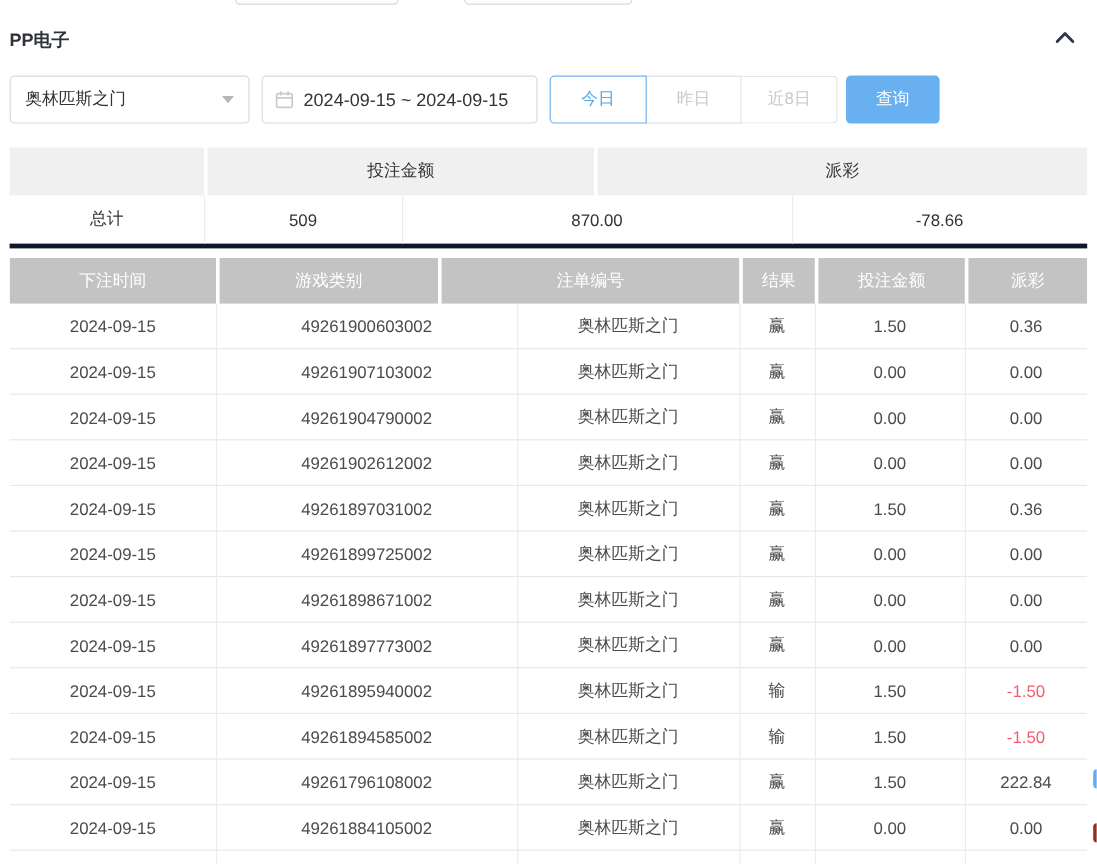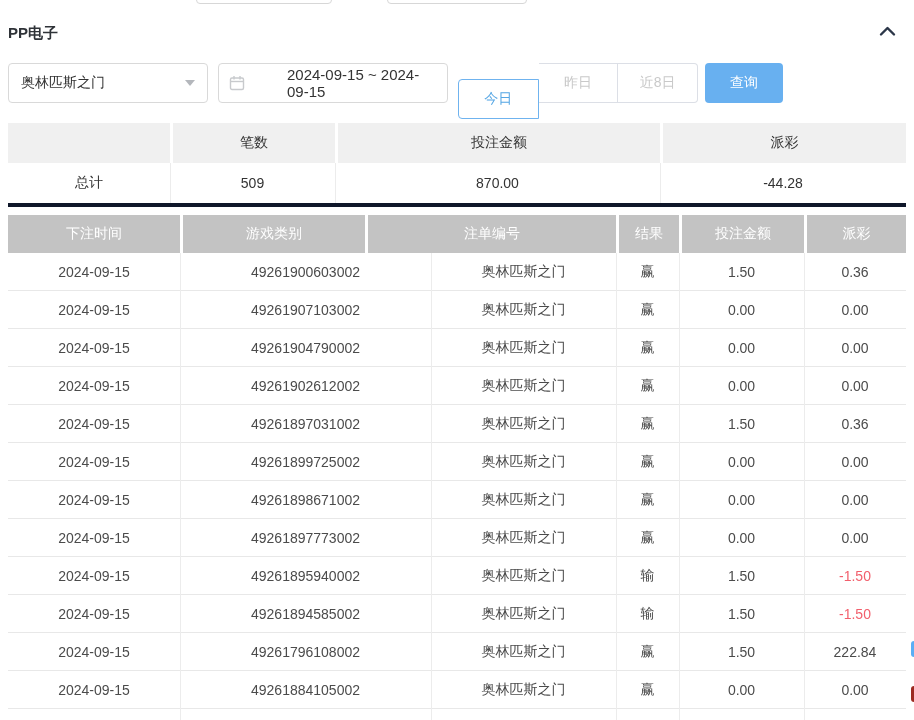--- a/index.html
+++ b/index.html
@@ -37,34 +37,34 @@
   }
   .game-select .caret {
     margin-left: auto; width: 0; height: 0;
     border-left: 5px solid transparent; border-right: 5px solid transparent;
     border-top: 6px solid #b4b7bc;
   }
   .date-picker {
     position: absolute; left: 218px; width: 230px; height: 40px;
     border: 1px solid #d9d9d9; border-radius: 4px; background: #fff;
     display: flex; align-items: center; padding: 0 10px;
-    font-size: 15px; color: #333; cursor: pointer; gap: 34px;
+    font-size: 15px; color: #333; cursor: pointer;
   }
   .date-picker .cal { margin-right: 8px; display: flex; align-items: center; }
   .quick-group {
     position: absolute; left: 458px; width: 240px; height: 40px;
     display: flex; border-radius: 4px;
   }
   .quick-btn {
     flex: 1; height: 40px; background: #fff;
     border: 1px solid #dcdfe6; border-left-width: 0;
     font-size: 14px; color: #c9c9c9; cursor: pointer;
     display: flex; align-items: center; justify-content: center;
   }
-  .quick-btn:first-child { border-radius: 4px 0 0 4px; border-left-width: 1px; margin-top: 16px; }
+  .quick-btn:first-child { border-radius: 4px 0 0 4px; border-left-width: 1px; }
   .quick-btn:last-child { border-radius: 0 4px 4px 0; }
   .quick-btn.active {
     border: 1px solid #6fb3ef; color: #55a6e4; z-index: 2;
     border-radius: 4px 0 0 4px;
   }
   .search-btn {
     position: absolute; left: 705px; width: 78px; height: 40px;
     background: #68b0f0; border: none; border-radius: 4px;
     color: #fff; font-size: 14px; cursor: pointer;
     display: flex; align-items: center; justify-content: center;
@@ -162,29 +162,28 @@
     <button class="quick-btn active">今日</button>
     <button class="quick-btn">昨日</button>
     <button class="quick-btn">近8日</button>
   </div>
   <button class="search-btn">查询</button>
 </div>
 
 <div class="summary-table">
   <div class="summary-head">
     <div class="hcell sh-0"></div>
-    <div class="hcell sh-1">笔数</div>
     <div class="hcell sh-2">投注金额</div>
     <div class="hcell sh-3">派彩</div>
   </div>
   <div class="summary-body">
     <div class="cell sb-0">总计</div>
     <div class="cell sb-1">509</div>
     <div class="cell sb-2">870.00</div>
-    <div class="cell sb-3 neg-total">-44.28</div>
+    <div class="cell sb-3 neg-total">-78.66</div>
     <div class="vline" style="left:162px"></div>
     <div class="vline" style="left:327px"></div>
     <div class="vline" style="left:652px"></div>
   </div>
 </div>
 
 <div class="main-table">
   <div class="main-head">
     <div class="hcell mh-0">下注时间</div>
     <div class="hcell mh-2">游戏类别</div>

